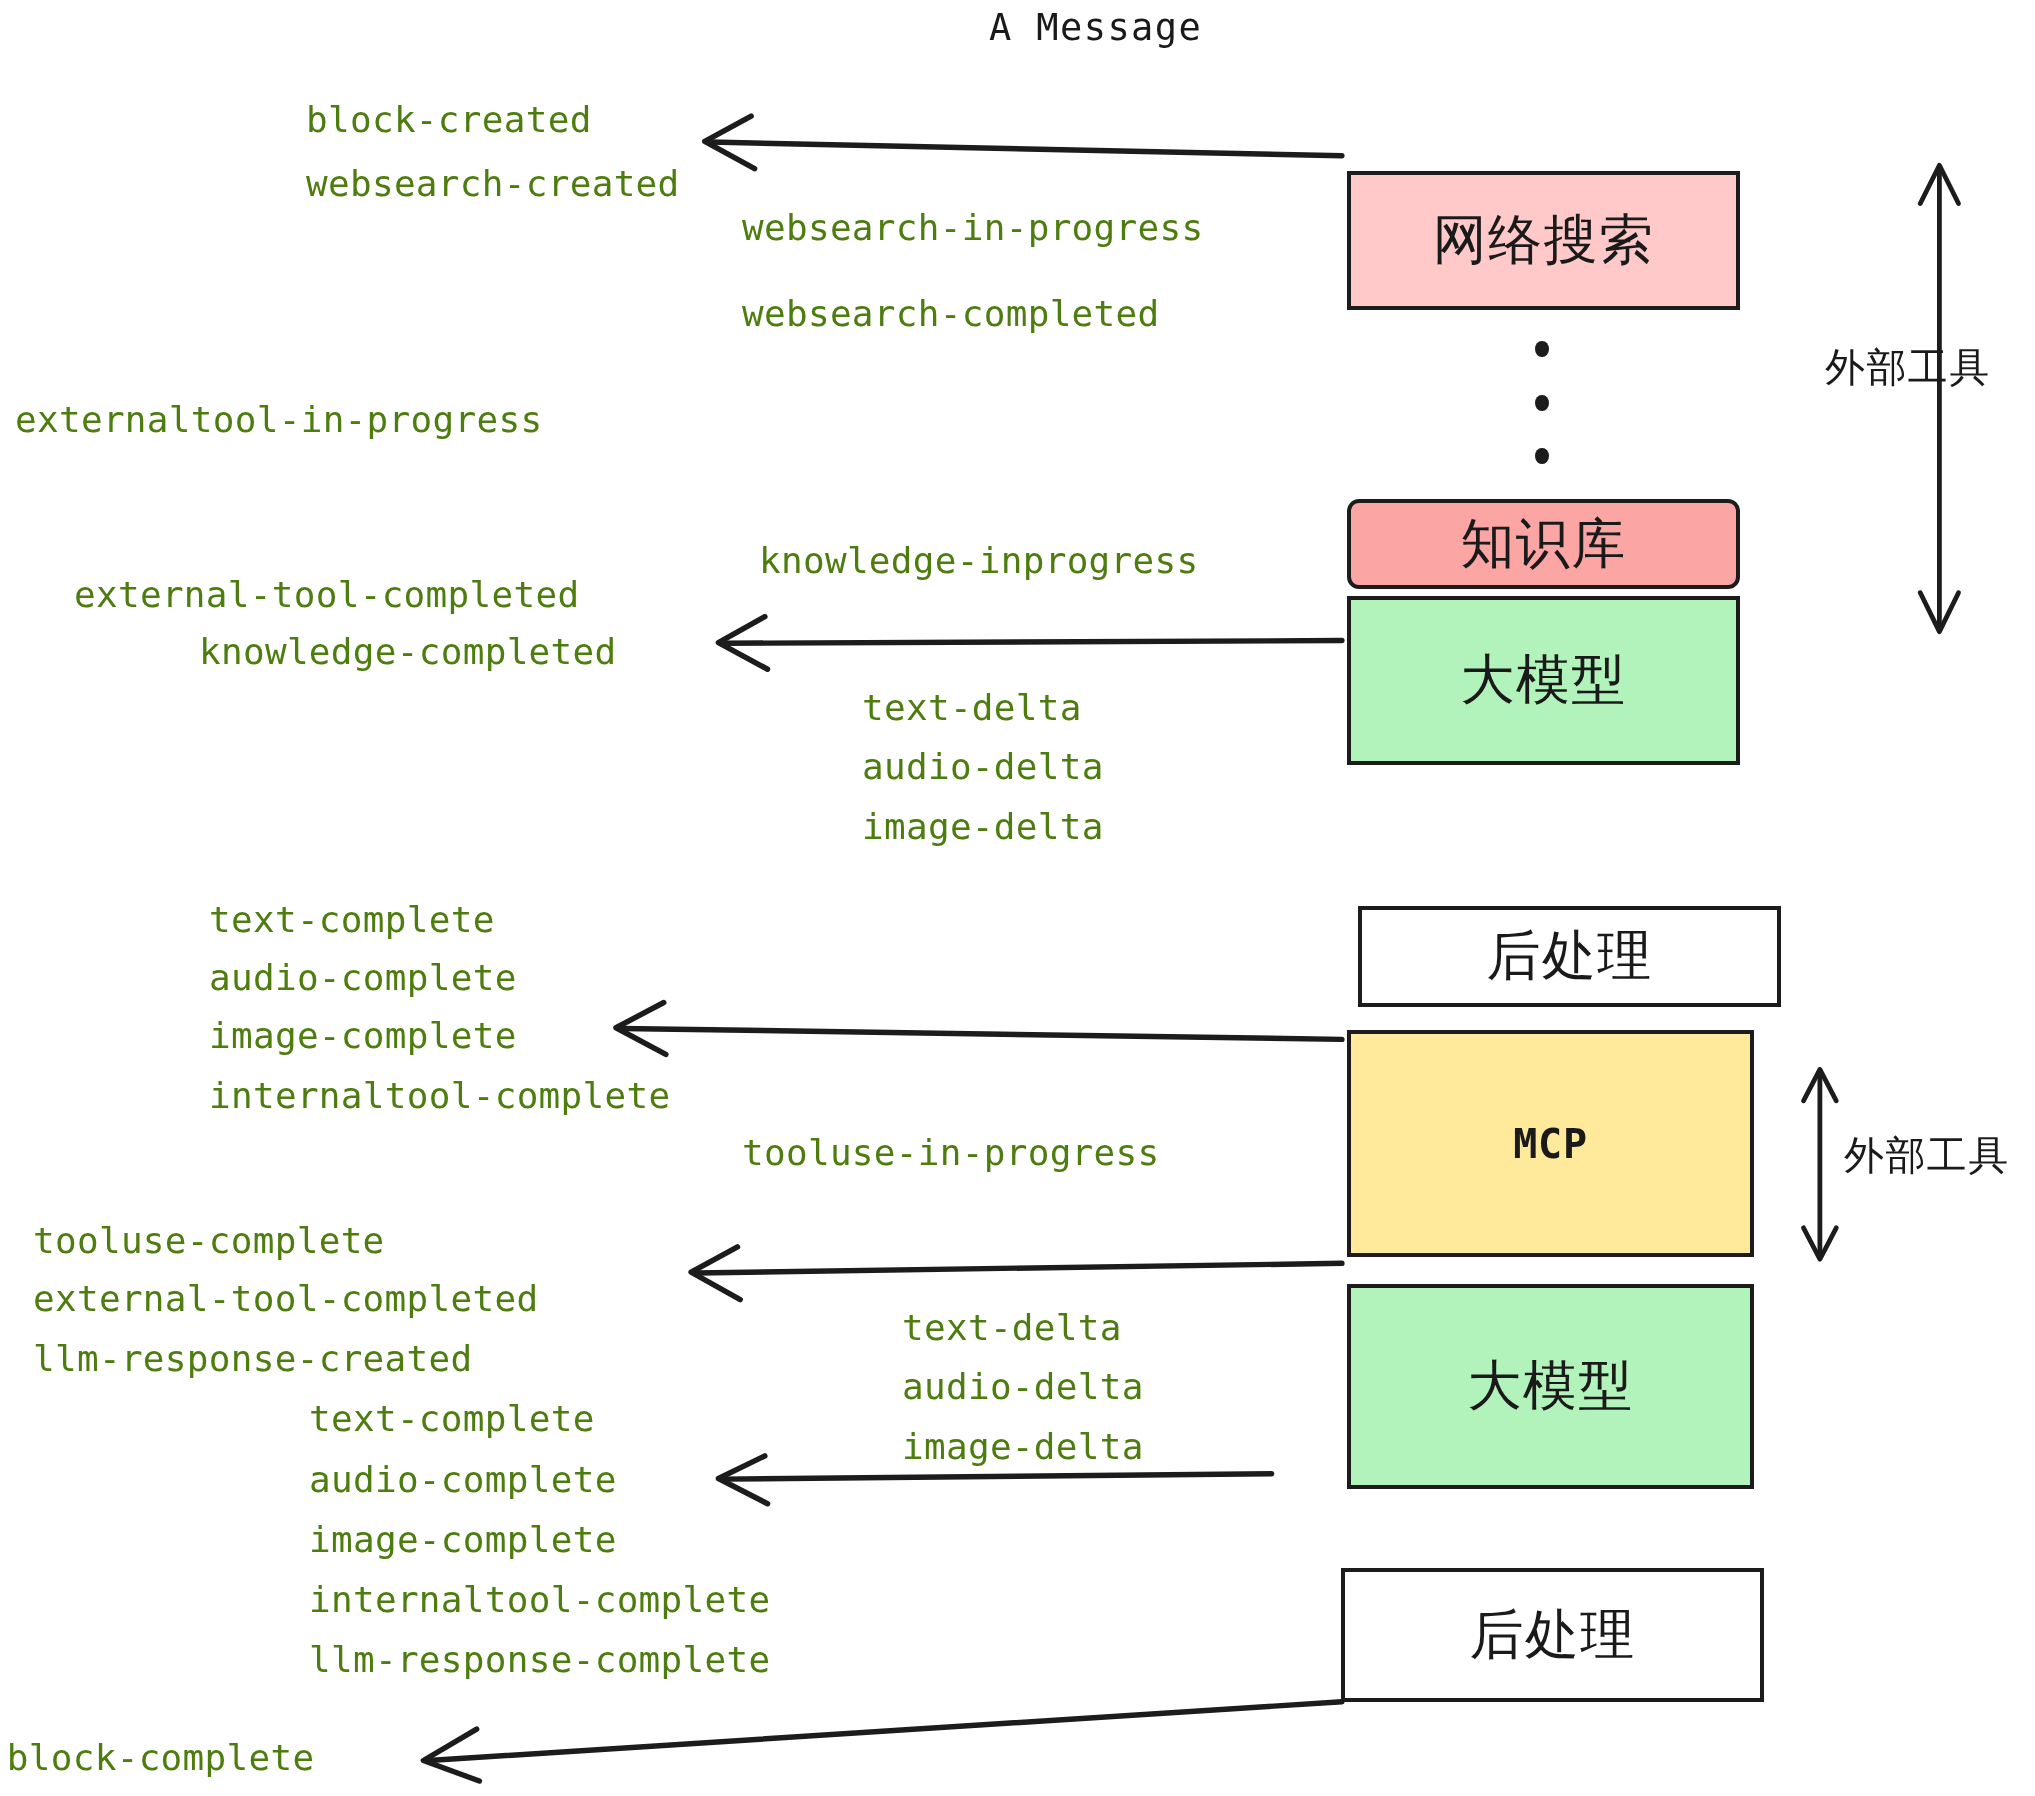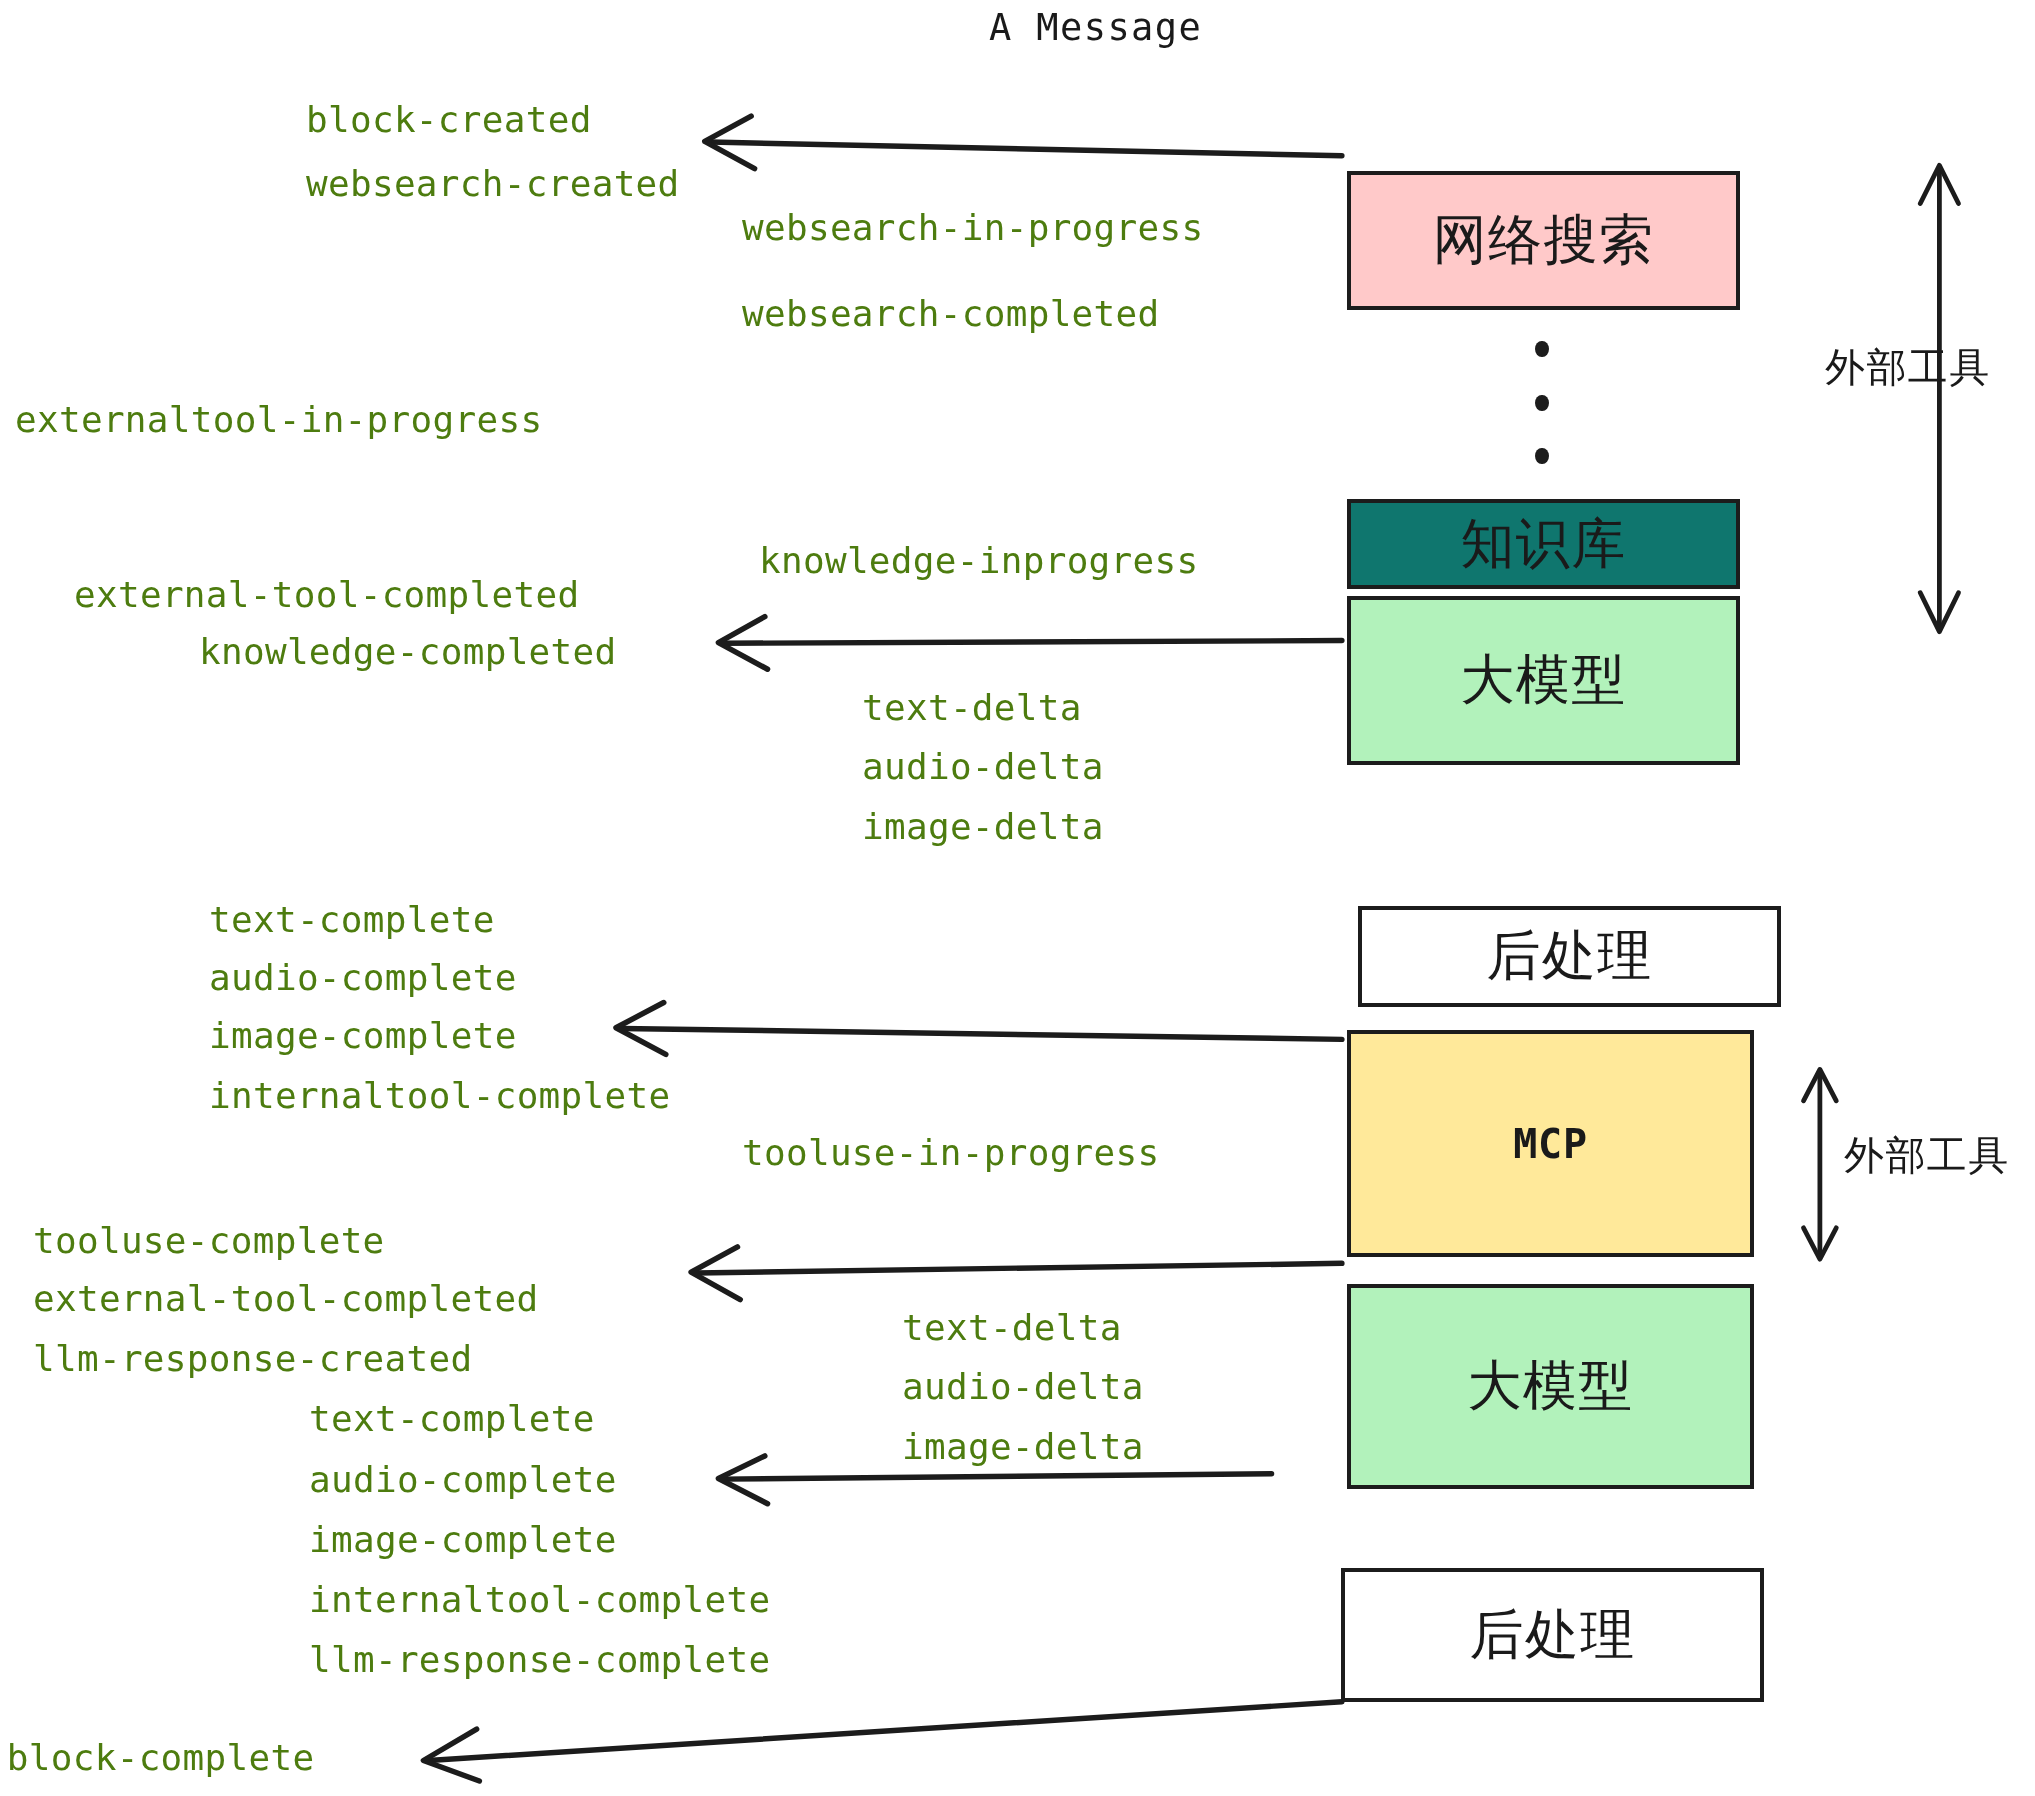--- a/index.html
+++ b/index.html
@@ -123,21 +123,21 @@
 
     <g>
       <line x1="2665" y1="1572" x2="2665" y2="1838" stroke="#1c1c1c" stroke-width="7" stroke-linecap="round"></line>
       <polyline points="2641,1612 2665,1566 2689,1612" fill="none" stroke="#1c1c1c" stroke-width="7" stroke-linecap="round" stroke-linejoin="round"></polyline>
       <polyline points="2641,1798 2665,1844 2689,1798" fill="none" stroke="#1c1c1c" stroke-width="7" stroke-linecap="round" stroke-linejoin="round"></polyline>
     </g>
   </svg>
 
   <div class="box" style="left:1347px; top:171px; width:393px; height:139px; background:#FFC9C9;">网络搜索</div>
 
-  <div class="box" style="left:1347px; top:499px; width:393px; height:90px; background:#0f766e;">知识库</div>
+  <div class="box" style="left:1347px; top:499px; width:393px; height:90px; background:#fca5a5;border-radius:12px;">知识库</div>
 
   <div class="box" style="left:1347px; top:596px; width:393px; height:169px; background:#B2F2BB;">大模型</div>
 
   <div class="box" style="left:1358px; top:906px; width:423px; height:101px; background:#FFFFFF;">后处理</div>
 
   <div class="box mcp" style="left:1347px; top:1030px; width:407px; height:227px; background:#FFE99A;text-align:center;">MCP</div>
 
   <div class="box" style="left:1347px; top:1284px; width:407px; height:205px; background:#B2F2BB;">大模型</div>
 
   <div class="box" style="left:1341px; top:1568px; width:423px; height:134px; background:#FFFFFF;">后处理</div>

